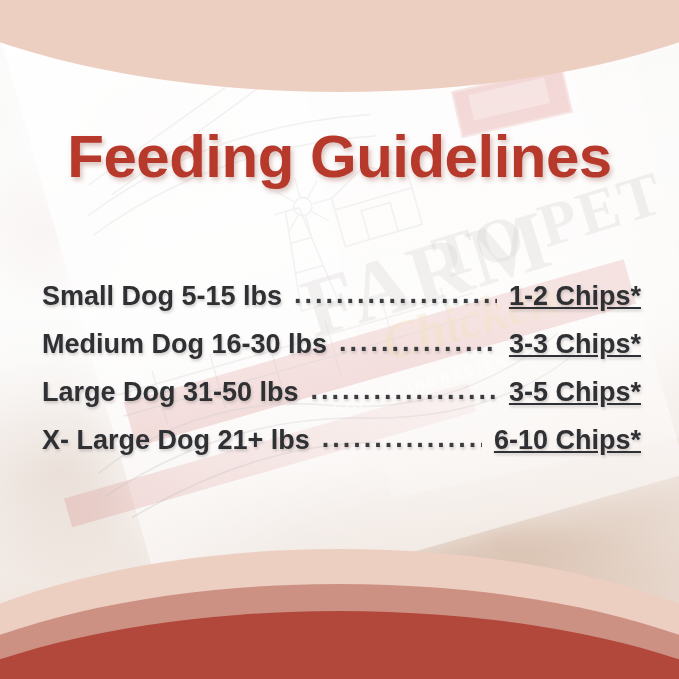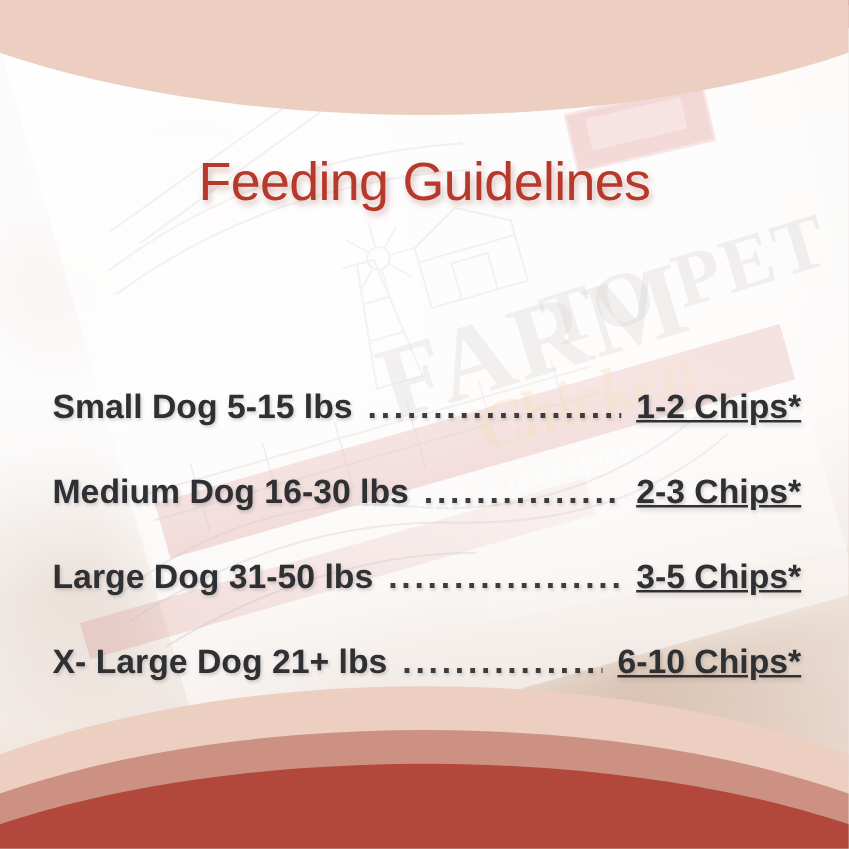--- a/index.html
+++ b/index.html
@@ -195,43 +195,42 @@
   .content {
     position: absolute;
     inset: 0;
   }
 
   .title {
     position: absolute;
     left: 0; right: 0;
     top: 122px;
     text-align: center;
-    font-size: 43px;
-    font-weight: normal;
+    font-size: 60px;
+    font-weight: bold;
     color: #b6392c;
     letter-spacing: -0.5px;
     text-shadow: 2px 3px 5px rgba(150,90,80,0.38);
   }
 
   .rows {
     position: absolute;
     left: 42px;
     right: 38px;
     top: 281px;
   }
   .row {
     display: flex;
-    align-items: center;
+    align-items: flex-start;
     height: 48px;
     font-size: 27px;
     font-weight: bold;
     color: #2e3033;
     text-shadow: 1px 2px 3px rgba(120,110,110,0.35);
     white-space: nowrap;
-    margin-top: 20px;
   }
   .row-label { flex: 0 0 auto; }
   .row-dots {
     flex: 1 1 auto;
     margin: 0 12px;
     overflow: hidden;
     font-size: 27px;
     line-height: 1;
     letter-spacing: 3px;
     color: #3a3c3f;
@@ -343,21 +342,21 @@
 
       <div class="row">
         <span class="row-label">Small Dog 5-15 lbs</span>
         <span class="row-dots">...........................</span>
         <span class="row-value">1-2 Chips*</span>
       </div>
 
       <div class="row">
         <span class="row-label">Medium Dog 16-30 lbs</span>
         <span class="row-dots">...........................</span>
-        <span class="row-value">2-3 Chips*</span>
+        <span class="row-value">3-3 Chips*</span>
       </div>
 
       <div class="row">
         <span class="row-label">Large Dog 31-50 lbs</span>
         <span class="row-dots">...........................</span>
         <span class="row-value">3-5 Chips*</span>
       </div>
 
       <div class="row">
         <span class="row-label">X- Large Dog 21+ lbs</span>

